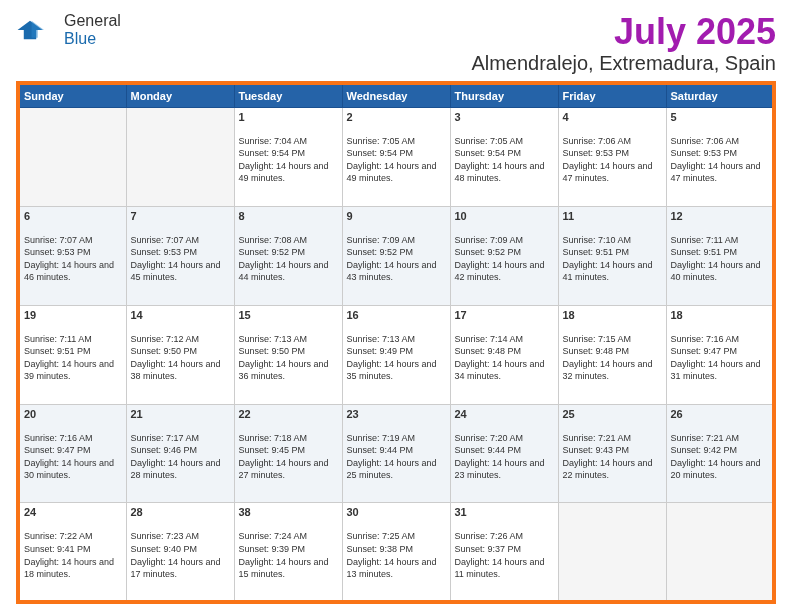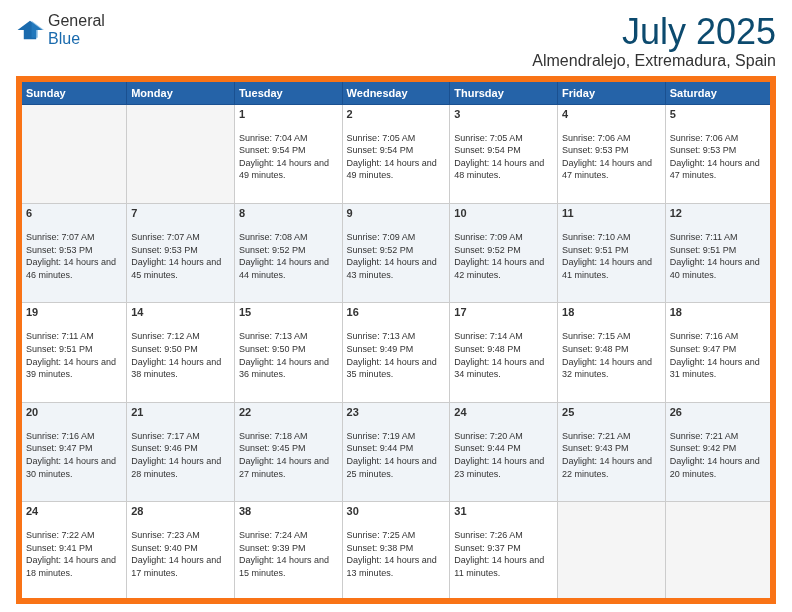--- a/index.html
+++ b/index.html
@@ -19,44 +19,44 @@
     }
     .header {
       display: flex;
       justify-content: space-between;
       align-items: flex-start;
       margin-bottom: 6px;
     }
     .logo {
       display: flex;
       align-items: center;
-      gap: 4px;
+      gap: 20px;
     }
     .logo-general { color: #333; }
     .logo-blue { color: #1a6aad; }
     .logo-icon {
       width: 28px;
       height: 22px;
     }
     .title-block {
       text-align: right;
     }
     .month-title {
       font-size: 36px;
-      font-weight: normal;
-      color: #0c4a6e;
+      font-weight: bold;
+      color: #a21caf;
       line-height: 1.1;
     }
     .location-title {
-      font-size: 16px;
+      font-size: 20px;
       color: #333;
     }
     .calendar {
       flex: 1;
-      border: 6px solid #f97316;
+      border: 4px solid #f97316;
       border-collapse: collapse;
       width: 100%;
       table-layout: fixed;
     }
     .calendar th {
       background: #2563a8;
       color: #fff;
       font-size: 11px;
       font-weight: bold;
       padding: 5px 4px;

